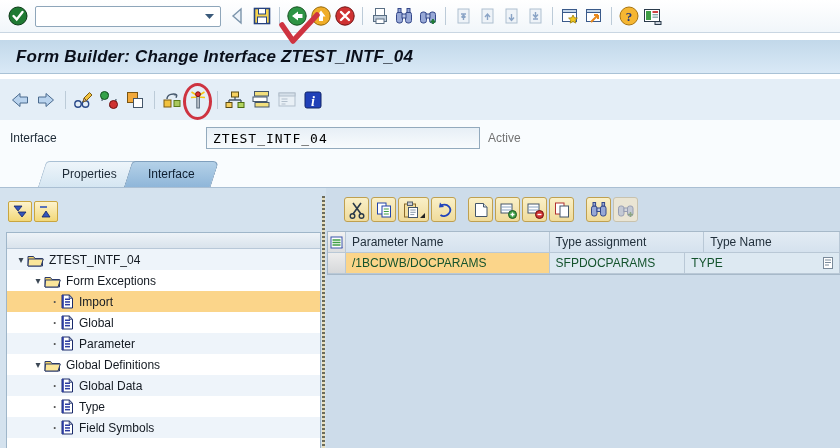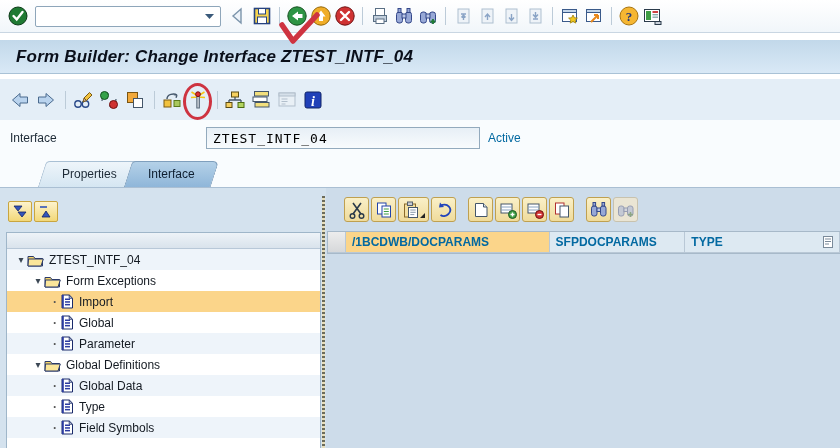--- a/index.html
+++ b/index.html
@@ -18,21 +18,21 @@
   .title-bar .title{font-size:17px;font-weight:bold;font-style:italic;color:#0a0f1a;letter-spacing:.2px;}
 
   
   .app-toolbar{position:absolute;left:0;top:79px;width:100%;height:41px;background:#e4eef7;display:flex;align-items:center;padding-left:8px;}
   .app-toolbar .tbi{width:24px;height:24px;margin-right:2px;}
 
   
   .field-row{position:absolute;left:0;top:120px;width:100%;height:37px;background:#f9fcfe;}
   .field-row .lbl{position:absolute;left:10px;top:11px;color:#1d2a36;}
   .field-row .field{position:absolute;left:206px;top:7px;width:274px;height:22px;border:1px solid #93aabd;background:linear-gradient(#e7eff6,#f8fbfd);font-family:"DejaVu Sans Mono","Liberation Mono",monospace;font-size:13px;color:#000;display:flex;align-items:center;padding-left:6px;letter-spacing:1px;}
-  .field-row .status{position:absolute;left:488px;top:11px;color:#0369a1;}
+  .field-row .status{position:absolute;left:488px;top:11px;color:#737373;}
 
   
   .tab-strip{position:absolute;left:0;top:157px;width:100%;height:30px;background:#f9fcfe;}
   .tab{position:absolute;bottom:0;height:26px;line-height:26px;padding:0 20px;color:#1d2a36;margin-top:8px;}
   .tab::before{content:"";position:absolute;inset:0;transform:skewX(-18deg);border:1px solid #a9c0d4;border-bottom:none;border-radius:4px 6px 0 0;z-index:0;}
   .tab span{position:relative;z-index:1;}
   .tab-properties{left:42px;}
   .tab-properties::before{background:linear-gradient(#eef5fa,#d5e6f2);}
   .tab-interface{left:128px;}
   .tab-interface::before{background:linear-gradient(#b4d1e8,#8fb6d9);border-color:#7f9fbd;}
@@ -66,21 +66,21 @@
   .gsep{width:10px;}
 
   .param-table{position:absolute;left:1px;top:43px;width:513px;border:1px solid #a7b9c9;border-right:none;background:#fff;}
   .trow{display:flex;height:21px;}
   .trow .c{border-right:1px solid #b9c8d6;border-bottom:1px solid #b9c8d6;display:flex;align-items:center;padding:0 6px;overflow:hidden;white-space:nowrap;}
   .thead .c{background:linear-gradient(#e3ecf4,#d5e2ee);color:#22303c;}
   .c.sel{width:18px;padding:0 2px;justify-content:center;background:linear-gradient(#f2f2f2,#dcdee0);}
   .c.c1{width:204px;}
   .c.c2{width:155px;justify-content:space-between;}
   .c.c3{width:136px;}
-  .tbody .c{background:#dde9f2;color:#0369a1;font-weight:bold;}
+  .tbody .c{background:#dde9f2;color:#14532d;}
   .tbody .c.sel{background:linear-gradient(#ededed,#d6d8da);}
   .tbody .c.c1{background:#fbd58a;}
 
   
   .anno-check{position:absolute;left:277px;top:12px;z-index:50;pointer-events:none;}
   .anno-ellipse{position:absolute;left:183px;top:83px;width:29px;height:37px;border:3.5px solid #ce3340;border-radius:50%;z-index:50;pointer-events:none;}
 </style>
 </head>
 <body>
 
@@ -521,20 +521,32 @@
           <svg width="18" height="18">
               <rect x="1.5" y="5" width="5.5" height="10" rx="2.2" fill="#97a8d6" stroke="#34488a"></rect>
               <rect x="10.5" y="5" width="5.5" height="10" rx="2.2" fill="#97a8d6" stroke="#34488a"></rect>
               <rect x="7" y="7" width="3.5" height="3.5" fill="#b9c6e6" stroke="#34488a"></rect>
               <path d="M13.5 11 v5 M11 13.5 h5" stroke="#1d5a22" stroke-width="1.5"></path>
             </svg>
         </div>
       </div>
 
       <div class="param-table">
+        <div class="trow thead">
+          <div class="c sel">
+            <svg width="14" height="13">
+                <rect x="1" y="1" width="11" height="11" fill="#fff" stroke="#3a55aa"></rect>
+                <path d="M2.5 4 h8 M2.5 6.5 h8 M2.5 9 h8" stroke="#3f9e46" stroke-width="1.3"></path>
+                <path d="M12 12 l2.5-2 v2 z" fill="#3a55aa"></path>
+              </svg>
+          </div>
+          <div class="c c1">Parameter Name</div>
+          <div class="c c2">Type assignment</div>
+          <div class="c c3">Type Name</div>
+        </div>
         <div class="tbody">
             <div class="trow">
               <div class="c sel"></div>
               <div class="c c1">/1BCDWB/DOCPARAMS</div>
               <div class="c c3">SFPDOCPARAMS</div>
               <div class="c c2">
                 <span>TYPE</span>
                 <svg width="10" height="12">
                   <rect x="0.5" y="0.5" width="9" height="11" fill="#fff" stroke="#7a8a9a"></rect>
                   <path d="M2 3 h6 M2 5.5 h6 M2 8 h4" stroke="#7a8a9a" stroke-width="1"></path>

